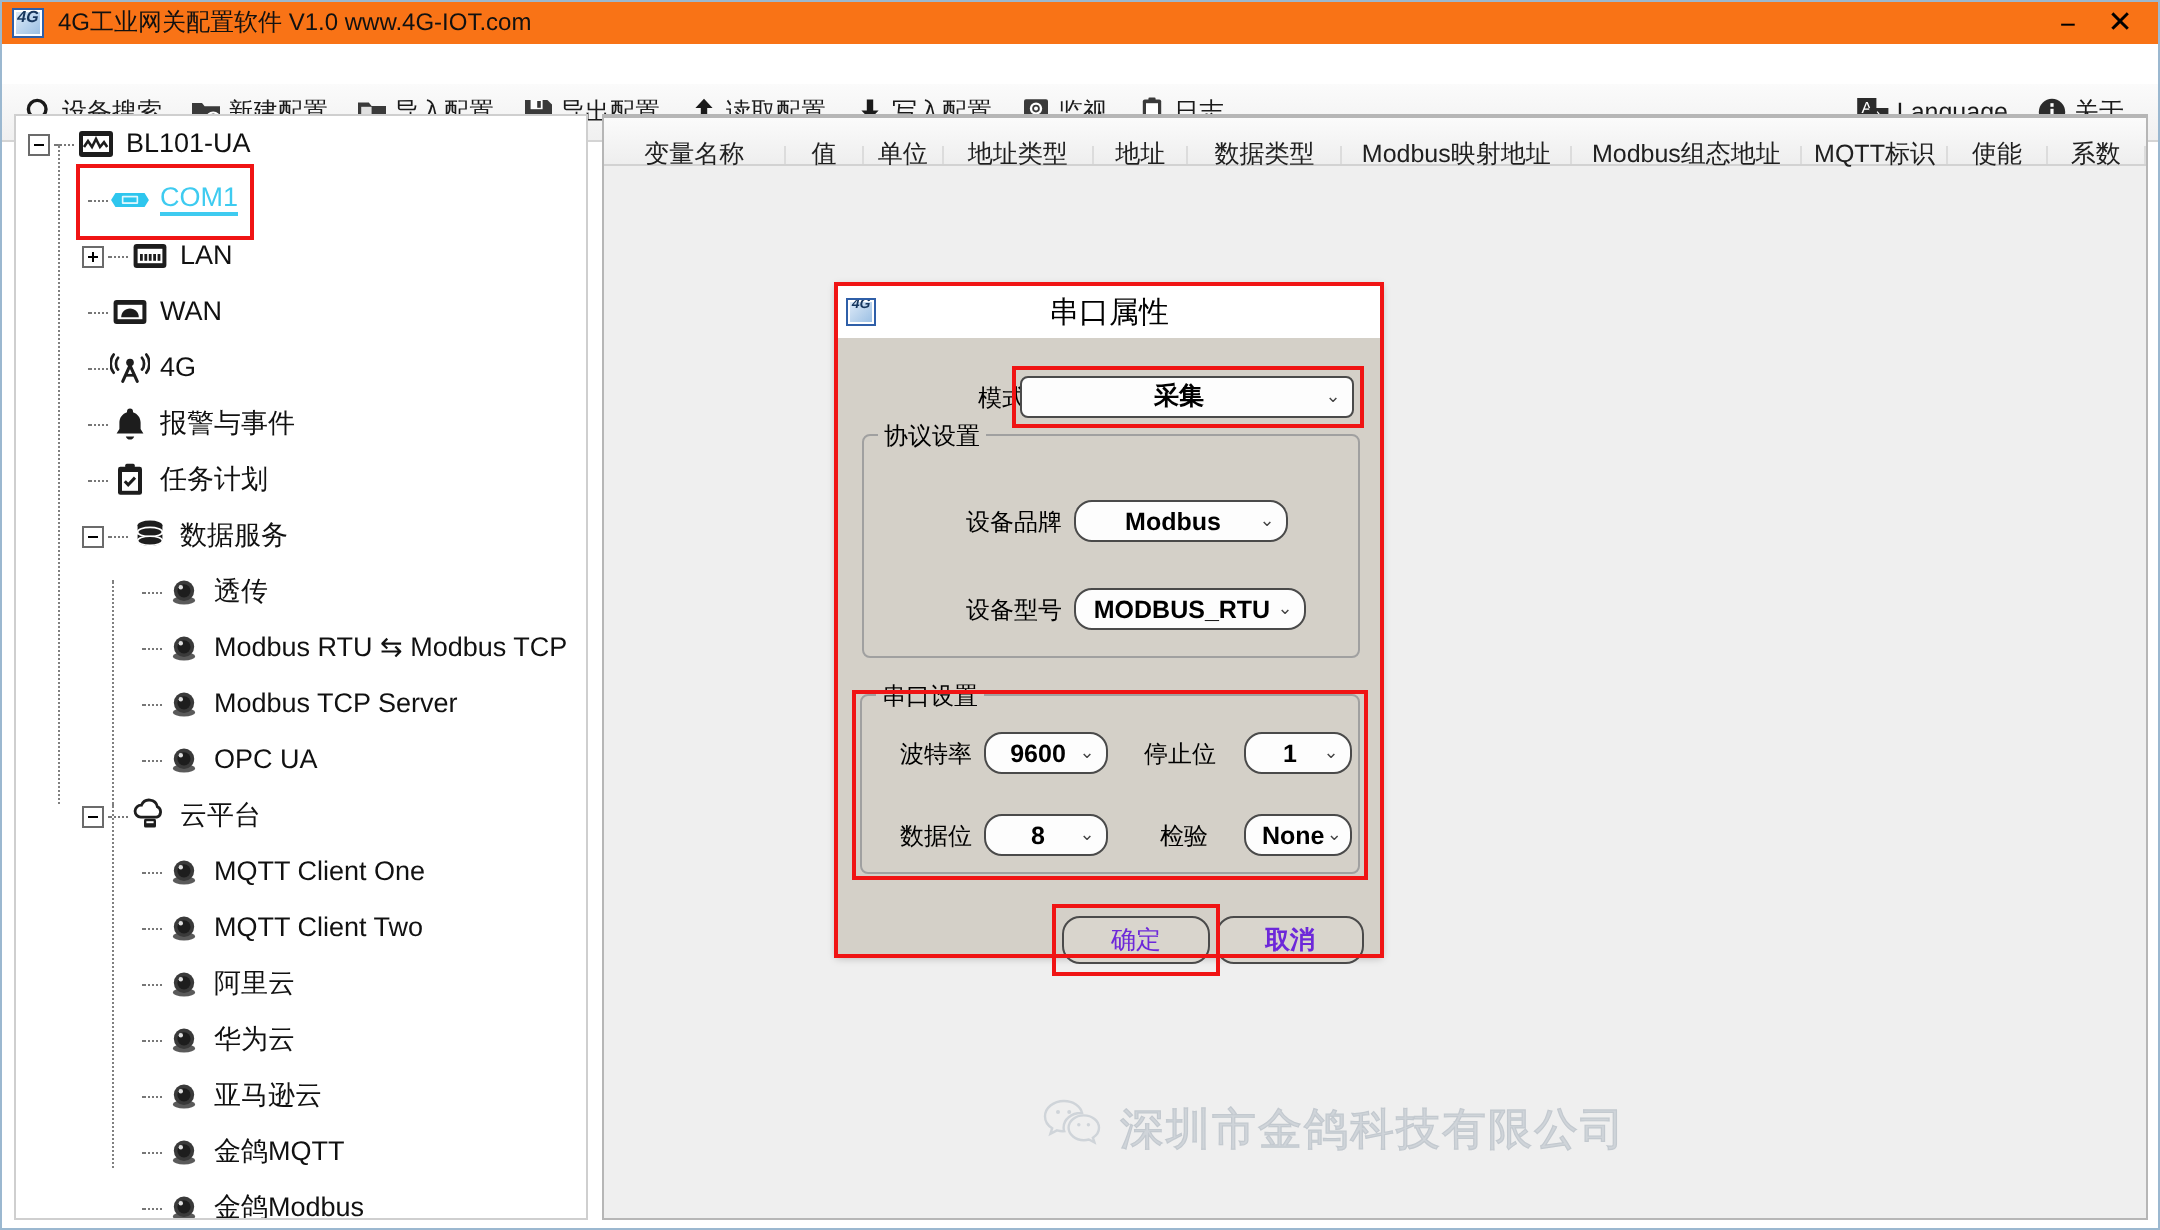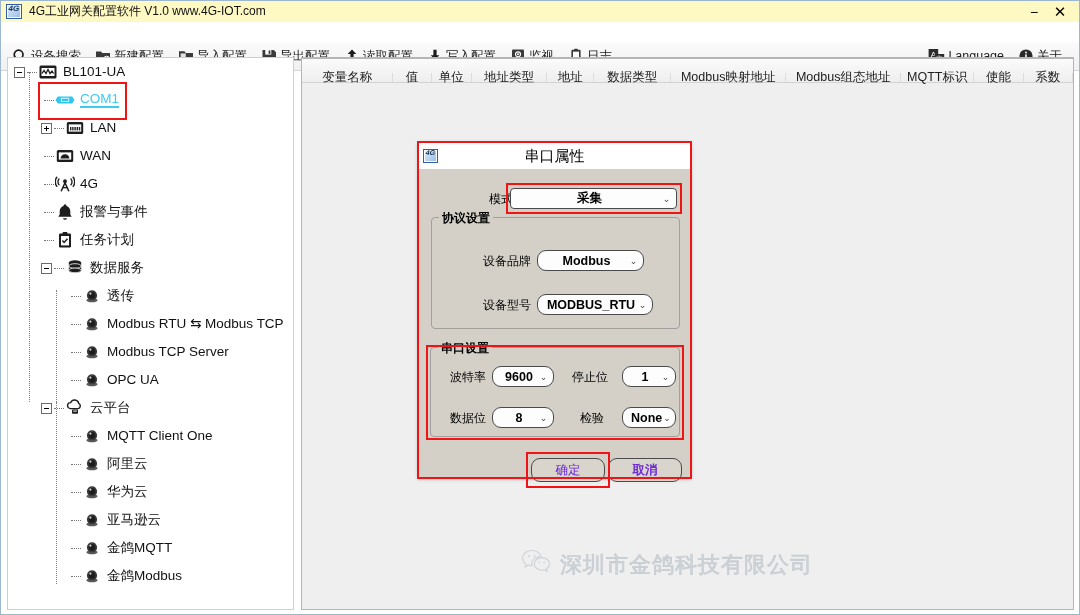--- a/index.html
+++ b/index.html
@@ -13,21 +13,21 @@
   #app {
     position: relative;
     width: 1080px; height: 615px;
     background: #ffffff;
     border: 1px solid #9bb8d0;
   }
 
   
   .titlebar {
     position: absolute; left: 0; top: 0; width: 1078px; height: 21px;
-    background: #fef9c3;
+    background: #f97316;
     display: flex; align-items: center;
   }
   .app-icon {
     width: 16px; height: 15px; margin-left: 5px; margin-right: 7px;
     background: #ffffff;
     border: 1px solid #2f5fa8;
     position: relative; flex: none;
     overflow: hidden;
   }
   .app-icon::before {
@@ -223,21 +223,20 @@
     padding-right: 3px;
   }
   .combo.wide { border-radius: 4px; }
   .combo.wide .cval { font-weight: bold; }
 
   .group {
     position: absolute;
     border: 1px solid #a0a0a0;
     border-radius: 4px;
     background: transparent;
-    font-weight: bold;
   }
   .group-title {
     position: absolute; top: -8px; left: 7px;
     background: #d4d0c8; padding: 0 3px;
     font-size: 12px; color: #000;
   }
 
   .fld { position: absolute; display: flex; align-items: center; }
   .fld .lbl { margin-right: 7px; }
 
@@ -575,20 +574,34 @@
           <span class="dash"></span>
           <span class="ticon">
             <svg width="16" height="16" viewBox="0 0 16 16">
               <ellipse cx="8" cy="12.2" rx="5.6" ry="2.1" fill="#5a5a5a"></ellipse>
               <circle cx="8" cy="7.4" r="5.1" fill="#3a3a3a"></circle>
               <circle cx="8" cy="7.4" r="3.3" fill="#1d1d1d"></circle>
               <circle cx="6.4" cy="5.6" r="1.1" fill="#ffffff" opacity=".85"></circle>
             </svg>
           </span>
           <span class="tlabel">MQTT Client One</span>
+        </div>
+        <div class="tree-row">
+          <span class="spacer" style="width: 60px;"></span>
+          <span class="spacer" style="width: 3px;"></span>
+          <span class="dash"></span>
+          <span class="ticon">
+            <svg width="16" height="16" viewBox="0 0 16 16">
+              <ellipse cx="8" cy="12.2" rx="5.6" ry="2.1" fill="#5a5a5a"></ellipse>
+              <circle cx="8" cy="7.4" r="5.1" fill="#3a3a3a"></circle>
+              <circle cx="8" cy="7.4" r="3.3" fill="#1d1d1d"></circle>
+              <circle cx="6.4" cy="5.6" r="1.1" fill="#ffffff" opacity=".85"></circle>
+            </svg>
+          </span>
+          <span class="tlabel">MQTT Client Two</span>
         </div>
         <div class="tree-row">
           <span class="spacer" style="width: 60px;"></span>
           <span class="spacer" style="width: 3px;"></span>
           <span class="dash"></span>
           <span class="ticon">
             <svg width="16" height="16" viewBox="0 0 16 16">
               <ellipse cx="8" cy="12.2" rx="5.6" ry="2.1" fill="#5a5a5a"></ellipse>
               <circle cx="8" cy="7.4" r="5.1" fill="#3a3a3a"></circle>
               <circle cx="8" cy="7.4" r="3.3" fill="#1d1d1d"></circle>

